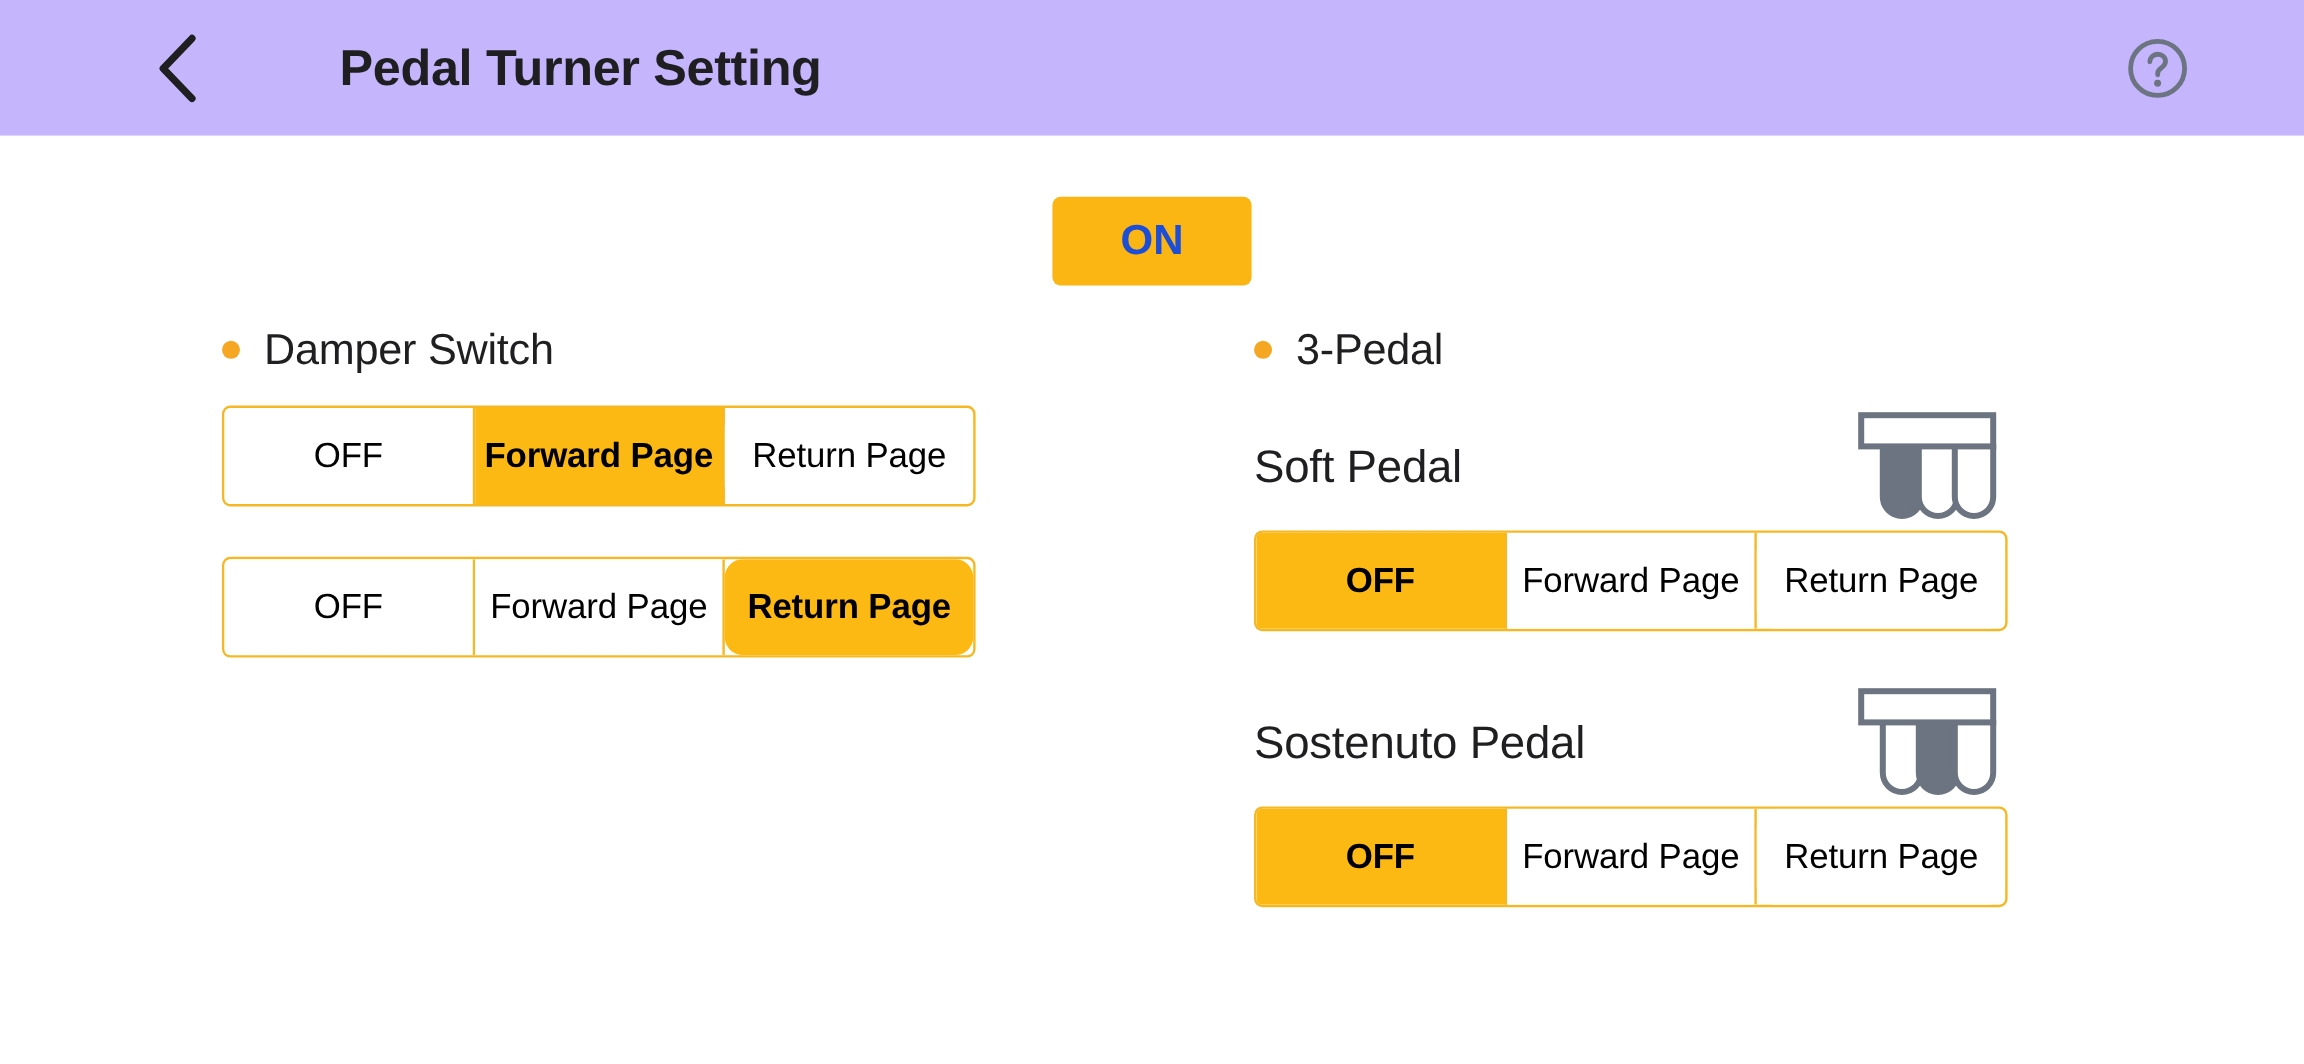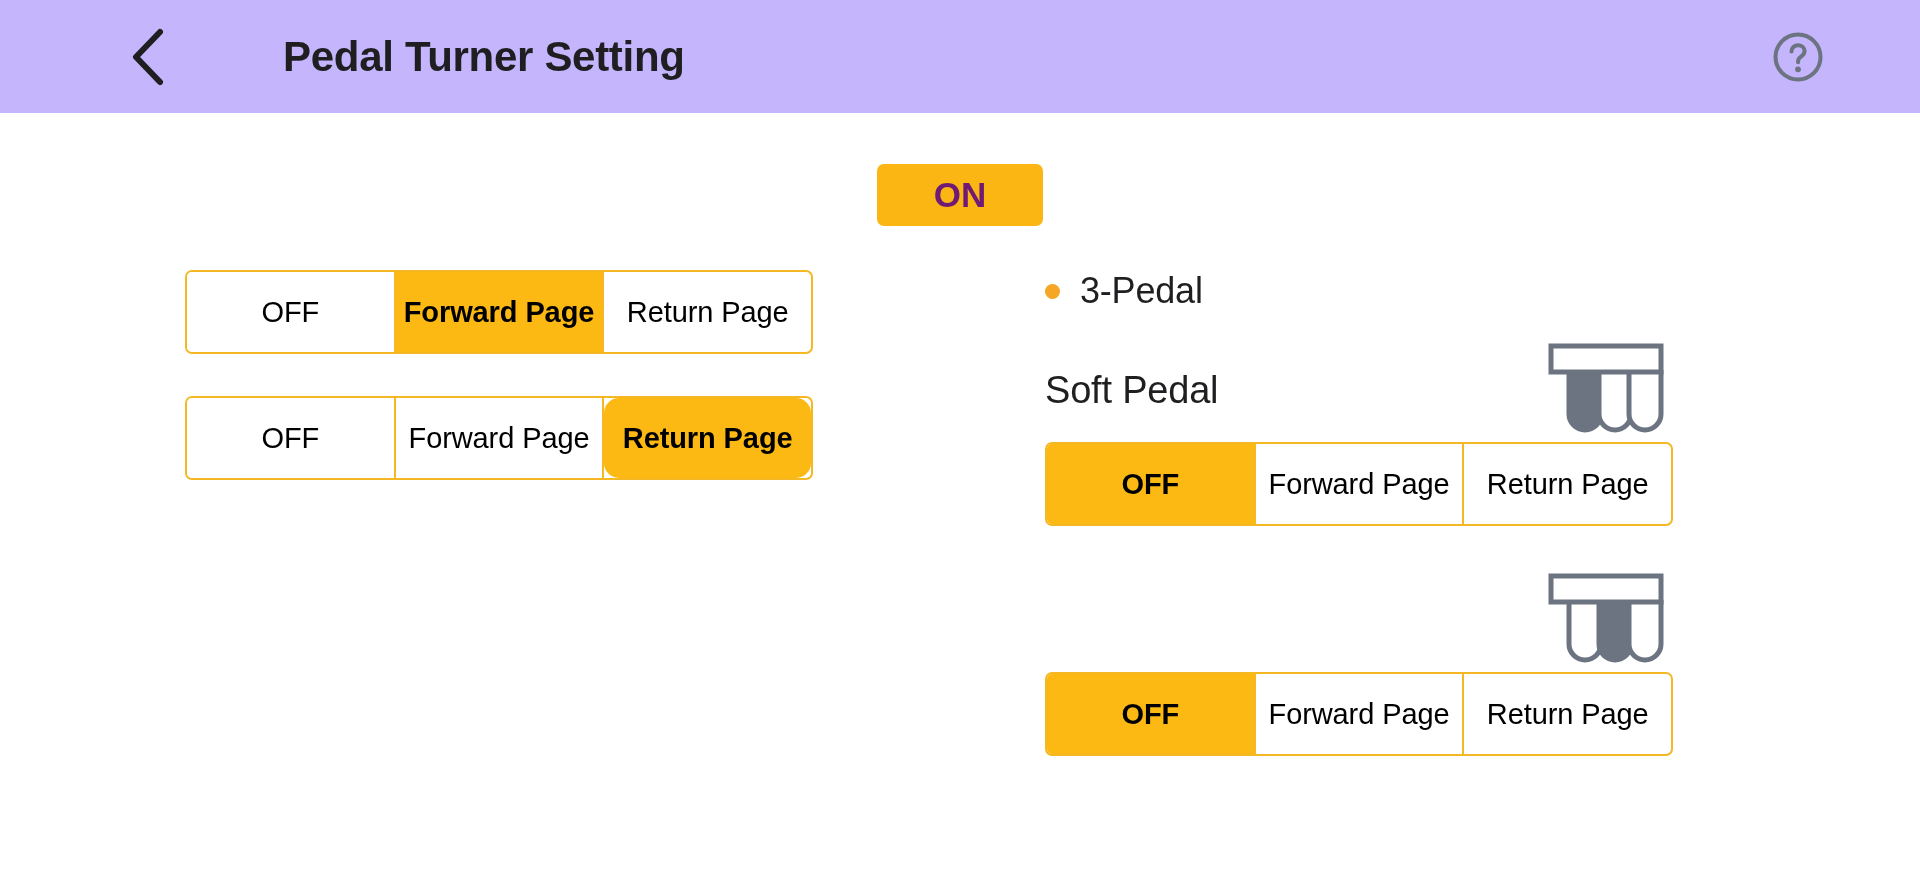--- a/index.html
+++ b/index.html
@@ -69,28 +69,28 @@
     justify-content: center;
     gap: 48px;
   }
   .toggle-label {
     font-size: 37px;
     font-weight: 500;
     color: #1f1f21;
   }
   .toggle-btn {
     min-width: 166px;
-    height: 62px;
+    height: 74px;
     background: #fbb614;
     border: none;
     border-radius: 7px;
     font-family: "Liberation Sans", sans-serif;
     font-size: 35px;
     font-weight: 600;
-    color: #701a75;
+    color: #1d4ed8;
     display: flex;
     align-items: center;
     justify-content: center;
     cursor: pointer;
     padding: 0 26px;
     box-sizing: border-box;
     text-align: right;
   }
 
   
@@ -209,20 +209,24 @@
   </div>
 </div>
 
 <div class="toggle-row">
   <div class="toggle-btn">ON</div>
 </div>
 
 <div class="columns">
 
   <div class="column left">
+    <div class="section-header">
+      <span class="bullet"></span>
+      <span class="section-title">Damper Switch</span>
+    </div>
 
     <div class="setting-block">
       <div class="segmented">
         <div class="seg selected" style="background:#ffffff;font-weight:500;">OFF</div>
         <div class="seg selected">Forward Page</div>
         <div class="seg">Return Page</div>
       </div>
     </div>
 
     <div class="block-gap"></div>
@@ -259,20 +263,21 @@
         <div class="seg selected">OFF</div>
         <div class="seg">Forward Page</div>
         <div class="seg">Return Page</div>
       </div>
     </div>
 
     <div class="block-gap"></div>
 
     <div class="setting-block">
       <div class="setting-head">
+        <span class="setting-name">Sostenuto Pedal</span>
         <span class="setting-icon">
           <svg width="134" height="100" viewBox="0 0 134 100" fill="none">
             <path d="M30 30 v44 a16 16 0 0 0 32 0 v-44" stroke="#6b7480" stroke-width="5" stroke-linejoin="round" fill="#ffffff"></path>
             <path d="M60 30 v44 a16 16 0 0 0 32 0 v-44" stroke="#6b7480" stroke-width="5" stroke-linejoin="round" fill="#6b7480"></path>
             <path d="M90 30 v44 a16 16 0 0 0 32 0 v-44" stroke="#6b7480" stroke-width="5" stroke-linejoin="round" fill="#ffffff"></path>
             <rect x="12" y="6" width="110" height="26" stroke="#6b7480" stroke-width="5" fill="#ffffff"></rect>
           </svg>
         </span>
       </div>
       <div class="segmented">

